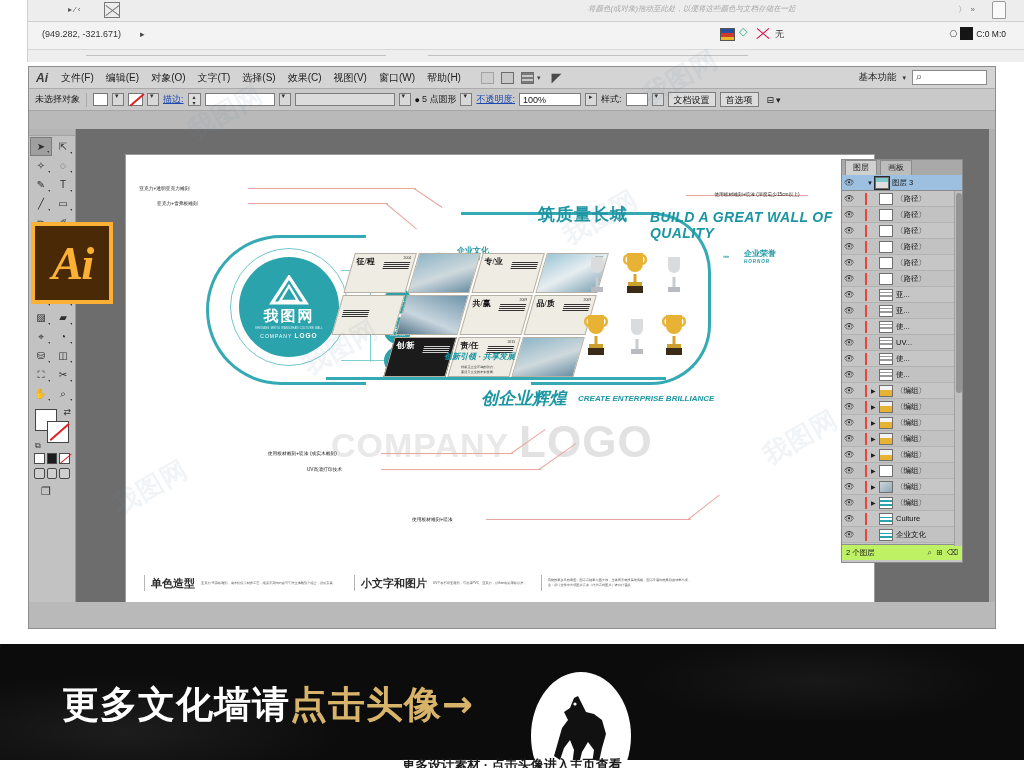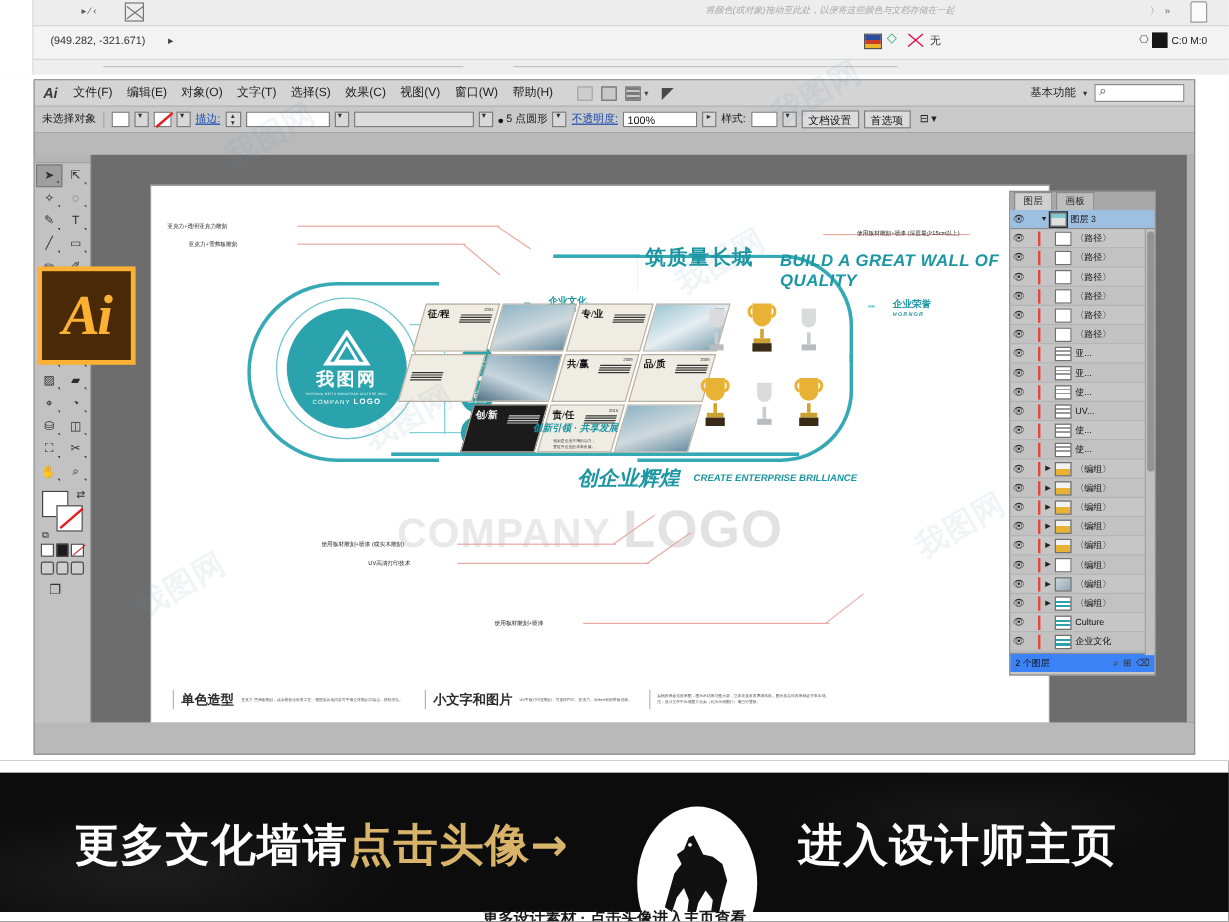--- a/index.html
+++ b/index.html
@@ -222,21 +222,21 @@
   .lp-tgl { width:10px; font-size:6px; color:#222; text-align:center; }
   .lp-thumb { width:14px; height:12px; border:1px solid #6f6f6f; background:#fff; margin-right:3px; }
   .lp-head .lp-thumb { outline:1px solid #2a2a2a; }
   .lp-rows { height:353px; overflow:hidden; }
   .lp-row { height:16px; display:flex; align-items:center; background:#c6c6c6;
             border-bottom:1px solid #b2b2b2; font-size:7.5px; color:#111; }
   .lp-row:nth-child(even) { background:#c2c2c2; }
   .lp-redbar { width:2px; height:12px; background:#e8453c; margin-right:4px; }
   .lp-name { font-size:7.5px; color:#111; white-space:nowrap; overflow:hidden; }
   .lp-tri { width:8px; font-size:6px; color:#222; }
-  .lp-foot { height:16px; background:#3b82f6; border-top:1px solid #8f8f8f; display:flex; align-items:center;
+  .lp-foot { height:16px; background:#bef264; border-top:1px solid #8f8f8f; display:flex; align-items:center;
              font-size:7.5px; color:#111; padding:0 4px; }
   .lp-foot-icons { margin-left:auto; display:flex; gap:4px; font-size:8px; color:#333; }
   .lp-scroll { position:absolute; right:0; top:31px; width:8px; bottom:16px; background:#bfbfbf;
                border-left:1px solid #a0a0a0; }
   .lp-thumbbar { position:absolute; left:1px; top:2px; width:6px; height:200px; background:#949494; border-radius:3px; }
 
   
   .statusbar { position:absolute; left:0; bottom:0; right:0; height:26px; background:#c0c0c0;
                border-top:1px solid #9b9b9b; }
   .mini-panel { position:absolute; left:24px; bottom:4px; width:148px; height:22px; background:#bdbdbd;
@@ -897,21 +897,20 @@
     </div>
     <div class="horse">
       <svg width="74" height="92" viewBox="0 0 74 92" aria-hidden="true">
         <path d="M30 8 L26 18 L20 22 L24 30 L18 38 L14 52 L10 66 L16 70 L20 58 L26 50
                  L30 60 L28 76 L34 78 L38 62 L44 52 L50 60 L48 74 L54 76 L58 58
                  L62 44 L58 30 L50 24 L42 22 L38 14 L34 6 Z" fill="#111111"></path>
         <circle cx="31" cy="14" r="1.6" fill="#ffffff"></circle>
         <path d="M46 28 q8 4 10 12" stroke="#111" stroke-width="3" fill="none"></path>
       </svg>
     </div>
-    <div class="promo-line promo-right">进入设计师主页</div>
     <div class="promo-bottomwhite"></div>
     <div class="promo-tail">更多设计素材 · 点击头像进入主页查看</div>
   </div>
 
   <div class="wm" style="left:185px; top:95px;">我图网</div>
   <div class="wm" style="left:560px; top:200px;">我图网</div>
   <div class="wm" style="left:300px; top:330px;">我图网</div>
   <div class="wm" style="left:760px; top:420px;">我图网</div>
   <div class="wm" style="left:110px; top:470px;">我图网</div>
   <div class="wm" style="left:640px; top:60px;">我图网</div>

